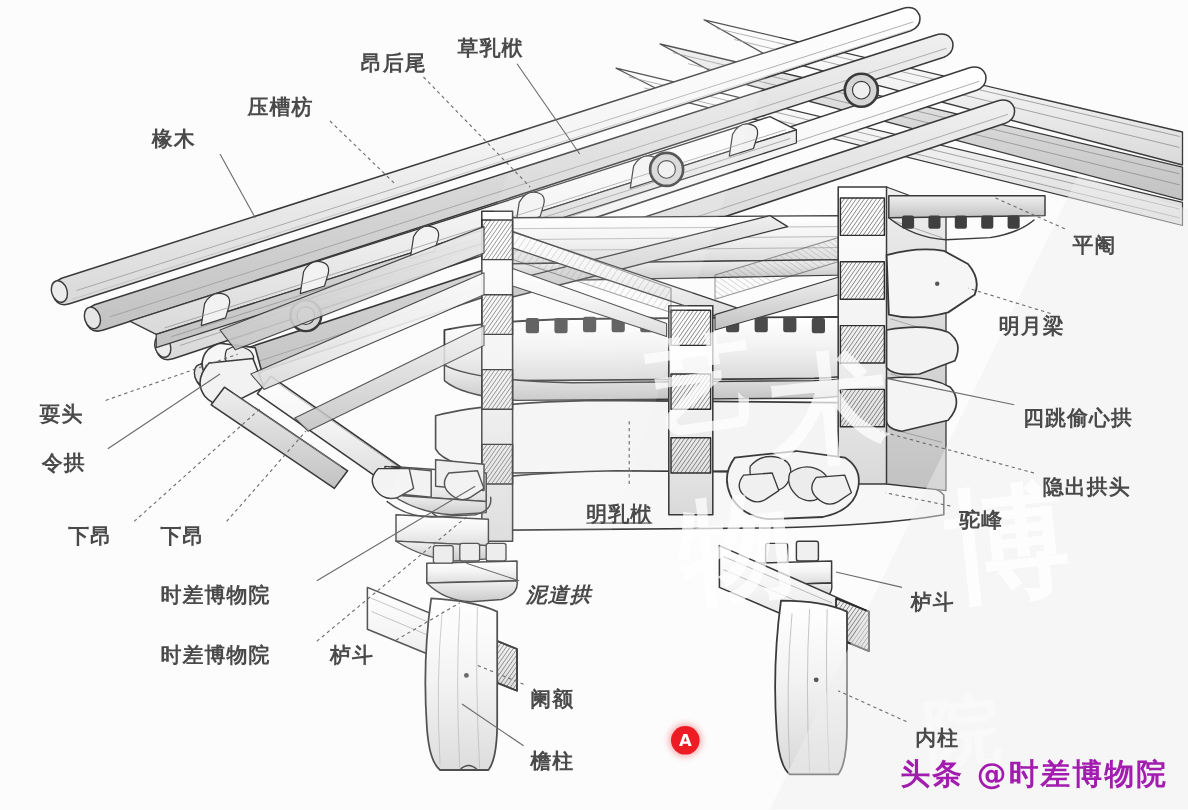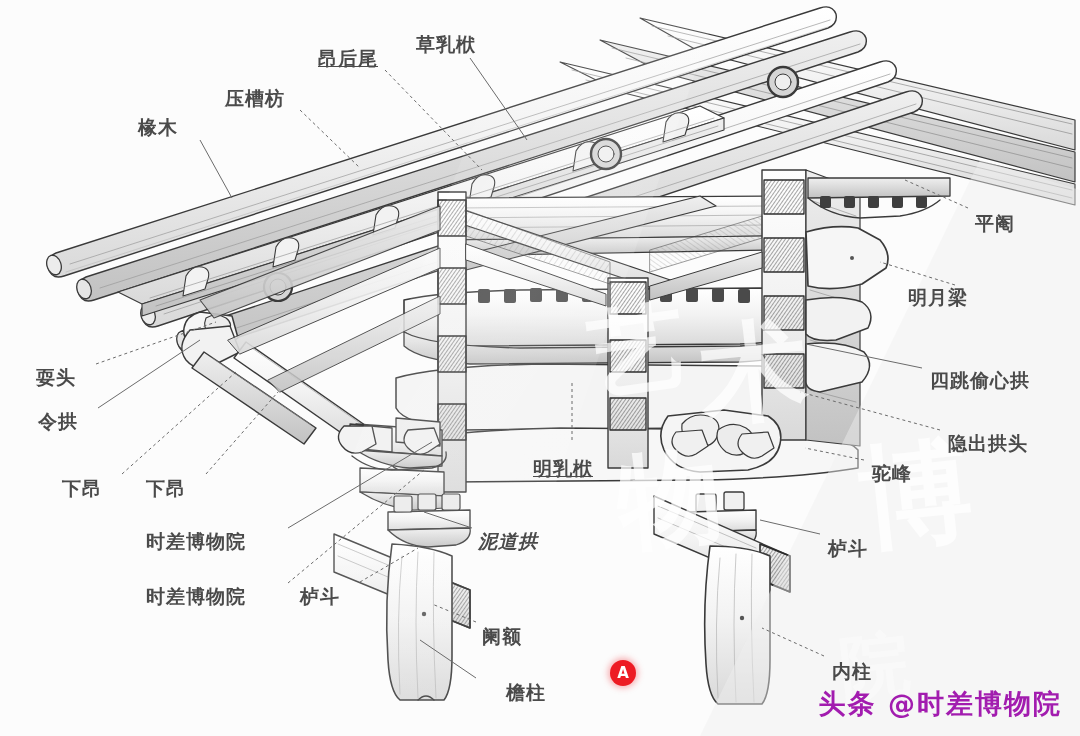--- a/index.html
+++ b/index.html
@@ -375,40 +375,40 @@
 
   <div class="wm" style="left:590px;top:288px;font-size:96px;transform:rotate(-8deg);">艺</div>
   <div class="wm" style="left:700px;top:300px;font-size:108px;transform:rotate(-6deg);">术</div>
   <div class="wm" style="left:860px;top:420px;font-size:112px;transform:rotate(-6deg);">博</div>
   <div class="wm" style="left:618px;top:430px;font-size:104px;transform:rotate(-6deg);">物</div>
   <div class="wm" style="left:840px;top:620px;font-size:70px;transform:rotate(-6deg);opacity:.5;">院</div>
 
   <div id="labels">
       <div class="label" style="left: 138px; top: 116px;">椽木</div>
       <div class="label" style="left: 225px; top: 87px;">压槽枋</div>
-      <div class="label" style="left: 318px; top: 47px; text-decoration: underline;">昂后尾</div>
+      <div class="label" style="left: 328px; top: 47px;">昂后尾</div>
       <div class="label" style="left: 416px; top: 33px;">草乳栿</div>
       <div class="label" style="left: 975px; top: 212px;">平阉</div>
       <div class="label" style="left: 908px; top: 286px;">明月梁</div>
       <div class="label" style="left: 930px; top: 369px;">四跳偷心拱</div>
       <div class="label" style="left: 948px; top: 432px;">隐出拱头</div>
       <div class="label" style="left: 872px; top: 462px;">驼峰</div>
       <div class="label" style="left: 828px; top: 537px;">栌斗</div>
       <div class="label" style="left: 832px; top: 660px;">内柱</div>
       <div class="label" style="left: 36px; top: 366px;">耍头</div>
       <div class="label" style="left: 38px; top: 410px;">令拱</div>
       <div class="label" style="left: 62px; top: 477px;">下昂</div>
       <div class="label" style="left: 146px; top: 477px;">下昂</div>
       <div class="label" style="left: 146px; top: 530px;">时差博物院</div>
       <div class="label" style="left: 146px; top: 585px;">时差博物院</div>
       <div class="label" style="left: 300px; top: 585px;">栌斗</div>
       <div class="label" style="left: 478px; top: 530px; font-style: italic;">泥道拱</div>
       <div class="label" style="left: 533px; top: 457px; text-decoration: underline;">明乳栿</div>
       <div class="label" style="left: 482px; top: 625px;">阑额</div>
-      <div class="label" style="left: 506px; top: 681px;">檐柱</div>
+      <div class="label" style="left: 482px; top: 681px;">檐柱</div>
     </div>
 
   <div class="badge" id="badge" style="left: 610px; top: 660px; background: rgb(237, 28, 36);">
     <span>A</span>
   </div>
 
   <div class="attribution">头条 @时差博物院</div>
 
 </div>
 

